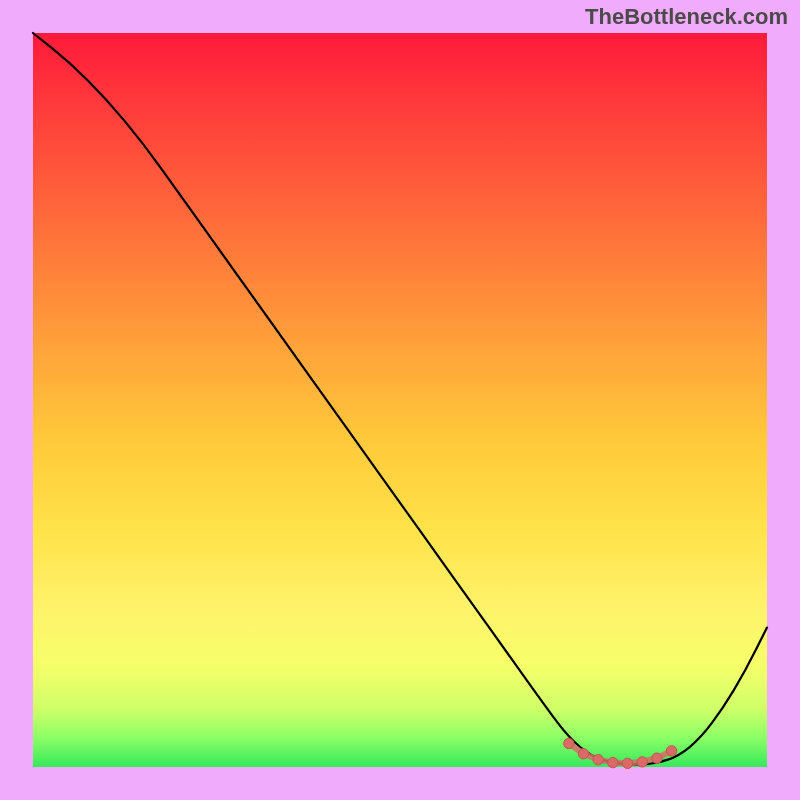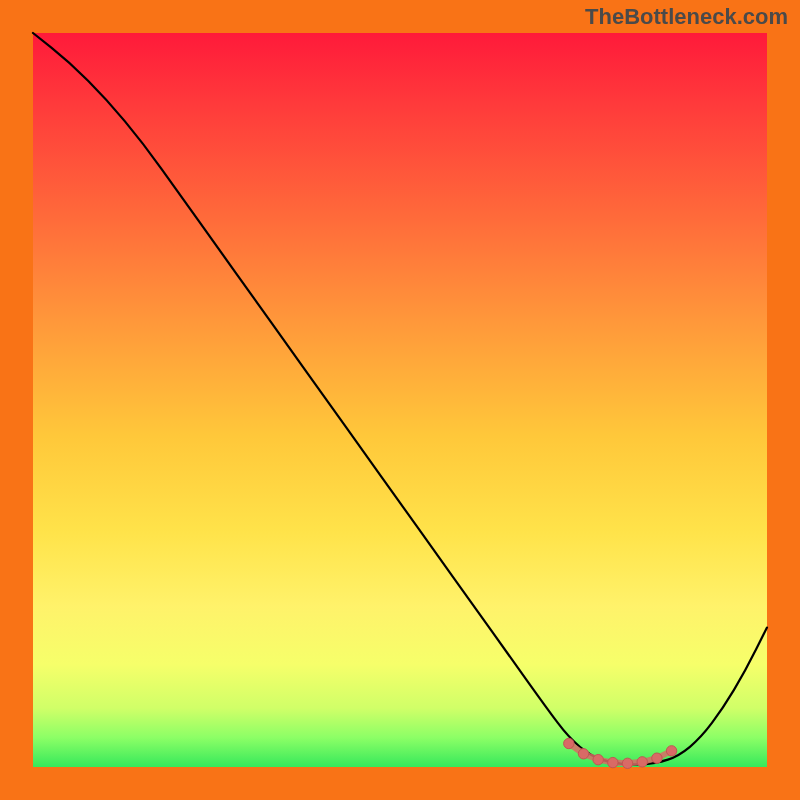--- a/index.html
+++ b/index.html
@@ -1,21 +1,21 @@
 <!DOCTYPE html>
 <html><head>
 <meta charset="utf-8">
 <style>
   * { margin: 0; padding: 0; box-sizing: border-box; }
   html, body { width: 800px; height: 800px; overflow: hidden; background: #000; }
   .container {
     width: 800px;
     height: 800px;
     position: relative;
-    background: #f97316;
+    background: #f0abfc;
   }
   .watermark {
     position: absolute;
     top: 4px;
     right: 12px;
     font-family: Arial, Helvetica, sans-serif;
     font-size: 22px;
     font-weight: bold;
     color: #4a4a4a;
     z-index: 10;

